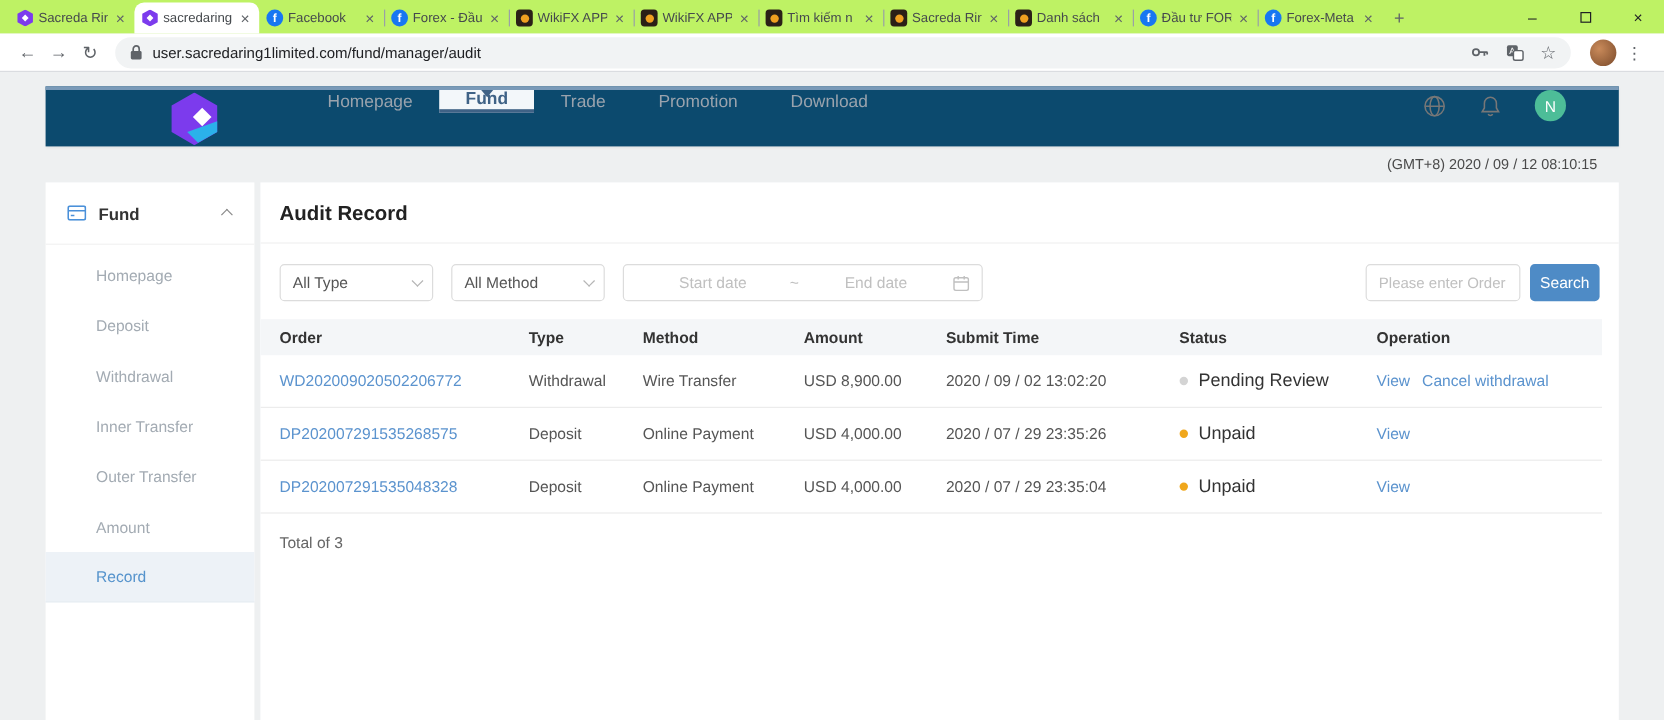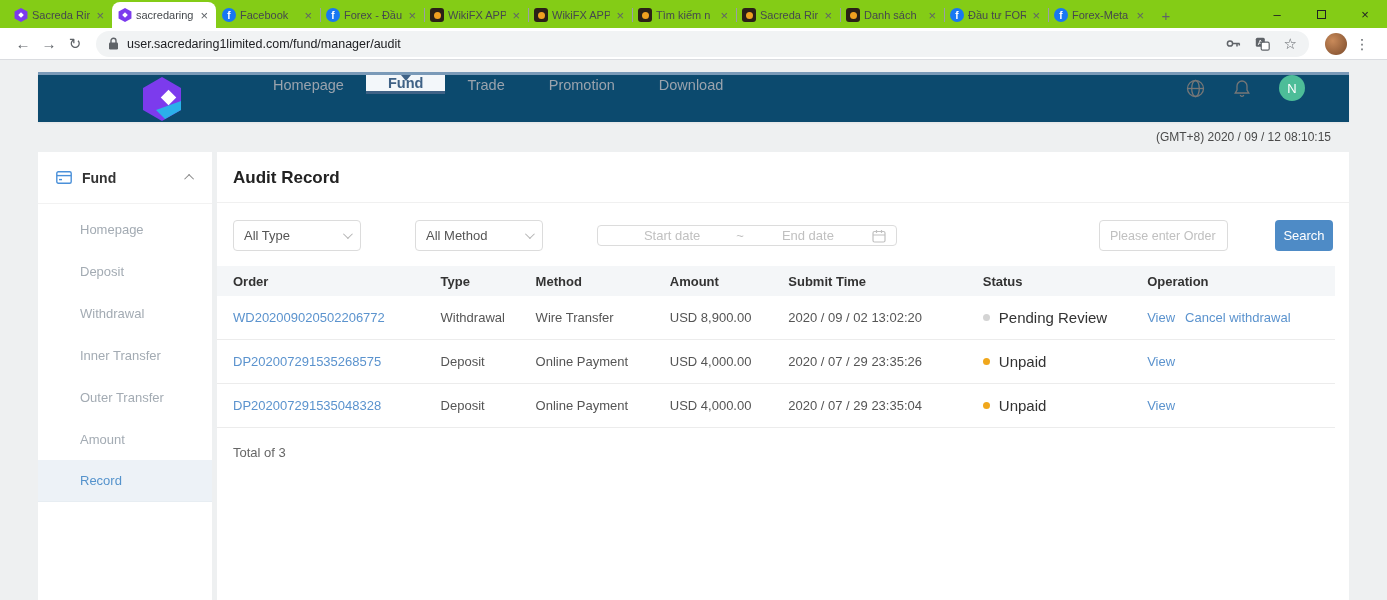--- a/index.html
+++ b/index.html
@@ -1,20 +1,20 @@
 <!DOCTYPE html>
 <html style="--accent: #4e8bc6; --link: #5b93ce; --purple: #7c3bed; --cyan: #2bb1ea; --green: #4dbd98; --hdr-border: #7a9ab8;"><head>
 <meta charset="utf-8">
 <style>
   * { box-sizing: border-box; margin: 0; padding: 0; }
   html,body { width:1387px; height:600px; overflow:hidden;
     font-family:"Liberation Sans", sans-serif; background:#eef0f1; }
 
   
-  .tabstrip { height:28px; background:#84cc16; display:flex; align-items:flex-end; padding-left:8px; }
+  .tabstrip { height:28px; background:#bef264; display:flex; align-items:flex-end; padding-left:8px; }
   .tab { width:104px; height:26px; display:flex; align-items:center; padding:0 6px;
          border-radius:8px 8px 0 0; font-size:11px; color:#45494d; position:relative; flex:none; cursor:default; }
   .tab.active { background:#fff; }
   .tab:not(.active):not(:first-child)::before { content:''; position:absolute; left:0; top:6px; height:14px; width:1px; background:#9aa0a6; }
   .tab.active + .tab::before { display:none; }
   .tab-title { flex:1; white-space:nowrap; overflow:hidden; margin:0 4px; }
   .tab-close { font-size:13px; color:#5f6368; padding:0 2px; }
   .fav { width:14px; height:14px; flex:none; display:flex; align-items:center; justify-content:center; }
   .fav.sacreda { background:var(--purple,#7c3bed); clip-path:polygon(50% 0,96% 25%,96% 75%,50% 100%,4% 75%,4% 25%); }
   .fav.sacreda::after { content:''; width:4px; height:4px; background:#fff; transform:rotate(45deg); }
@@ -66,26 +66,26 @@
   .caret-up { margin-left:auto; width:7px; height:7px; border-left:1.5px solid #888; border-top:1.5px solid #888;
               transform:rotate(45deg) translateY(2px); }
   .side-items { padding-top:4px; }
   .side-item { height:42px; display:flex; align-items:center; padding-left:42px; font-size:13px; color:#a3abb3; cursor:pointer; }
   .side-item.active { color:#5593cc; background:#edf2f7; border-bottom:1px solid #e7edf2; }
 
   
   .main { flex:1; background:#fff; overflow:hidden; }
   .main-title { font-size:17px; font-weight:bold; color:#222; padding:16px 16px 14px; border-bottom:1px solid #f0f0f0; }
 
-  .filters { display:flex; align-items:center; margin:17px 16px 0; height:31px;gap:39px; }
+  .filters { display:flex; align-items:center; margin:17px 16px 0; height:31px; }
   .sel { width:128px; height:31px; border:1px solid #dcdcdc; border-radius:4px; margin-right:15px;
          display:flex; align-items:center; padding:0 10px; font-size:13px; color:#555; cursor:pointer; }
   .chev-down { margin-left:auto; width:7px; height:7px; border-right:1.2px solid #b5b5b5; border-bottom:1.2px solid #b5b5b5;
                transform:rotate(45deg) translateY(-2px); }
-  .daterange { width:300px; height:21px; border:1px solid #dcdcdc; border-radius:4px; display:flex;
+  .daterange { width:300px; height:31px; border:1px solid #dcdcdc; border-radius:4px; display:flex;
                align-items:center; padding:0 10px; font-size:13px; color:#c0c0c0; cursor:pointer; }
   .dr-part { flex:1; text-align:center; }
   .dr-sep { color:#c0c0c0; }
   .filters-spacer { flex:1; }
   .order-input { width:129px; height:31px; border:1px solid #dcdcdc; border-radius:4px; padding:0 10px;
                  font-size:12.5px; color:#555; font-family:"Liberation Sans",sans-serif; outline:none; }
   .order-input::placeholder { color:#c0c0c0; }
   .search-btn { width:58px; height:31px; margin-left:8px; border:none; border-radius:4px;
                 background:var(--accent,#4e8bc6); color:#fff; font-size:13px; cursor:pointer;
                 font-family:"Liberation Sans",sans-serif; }

